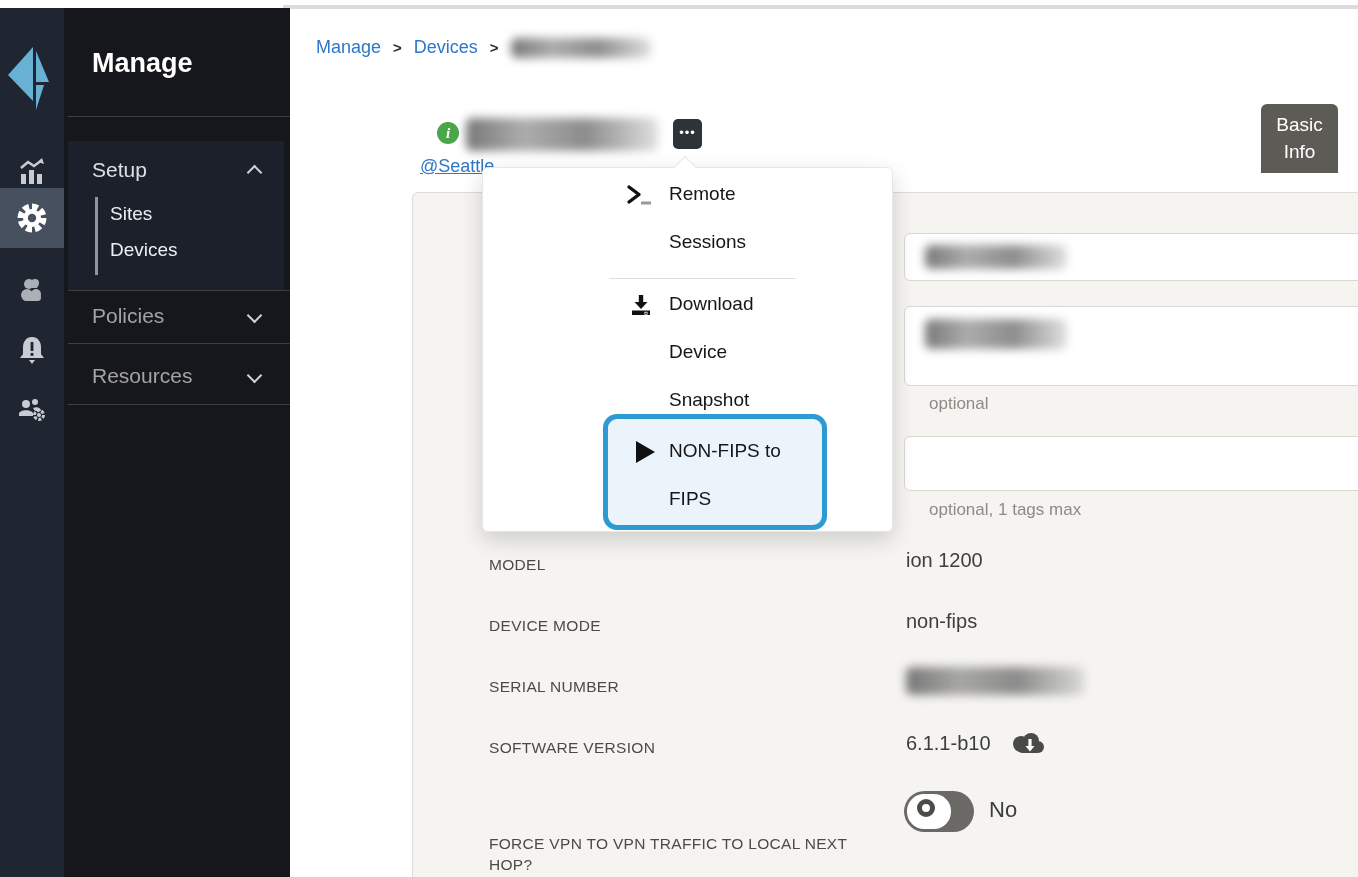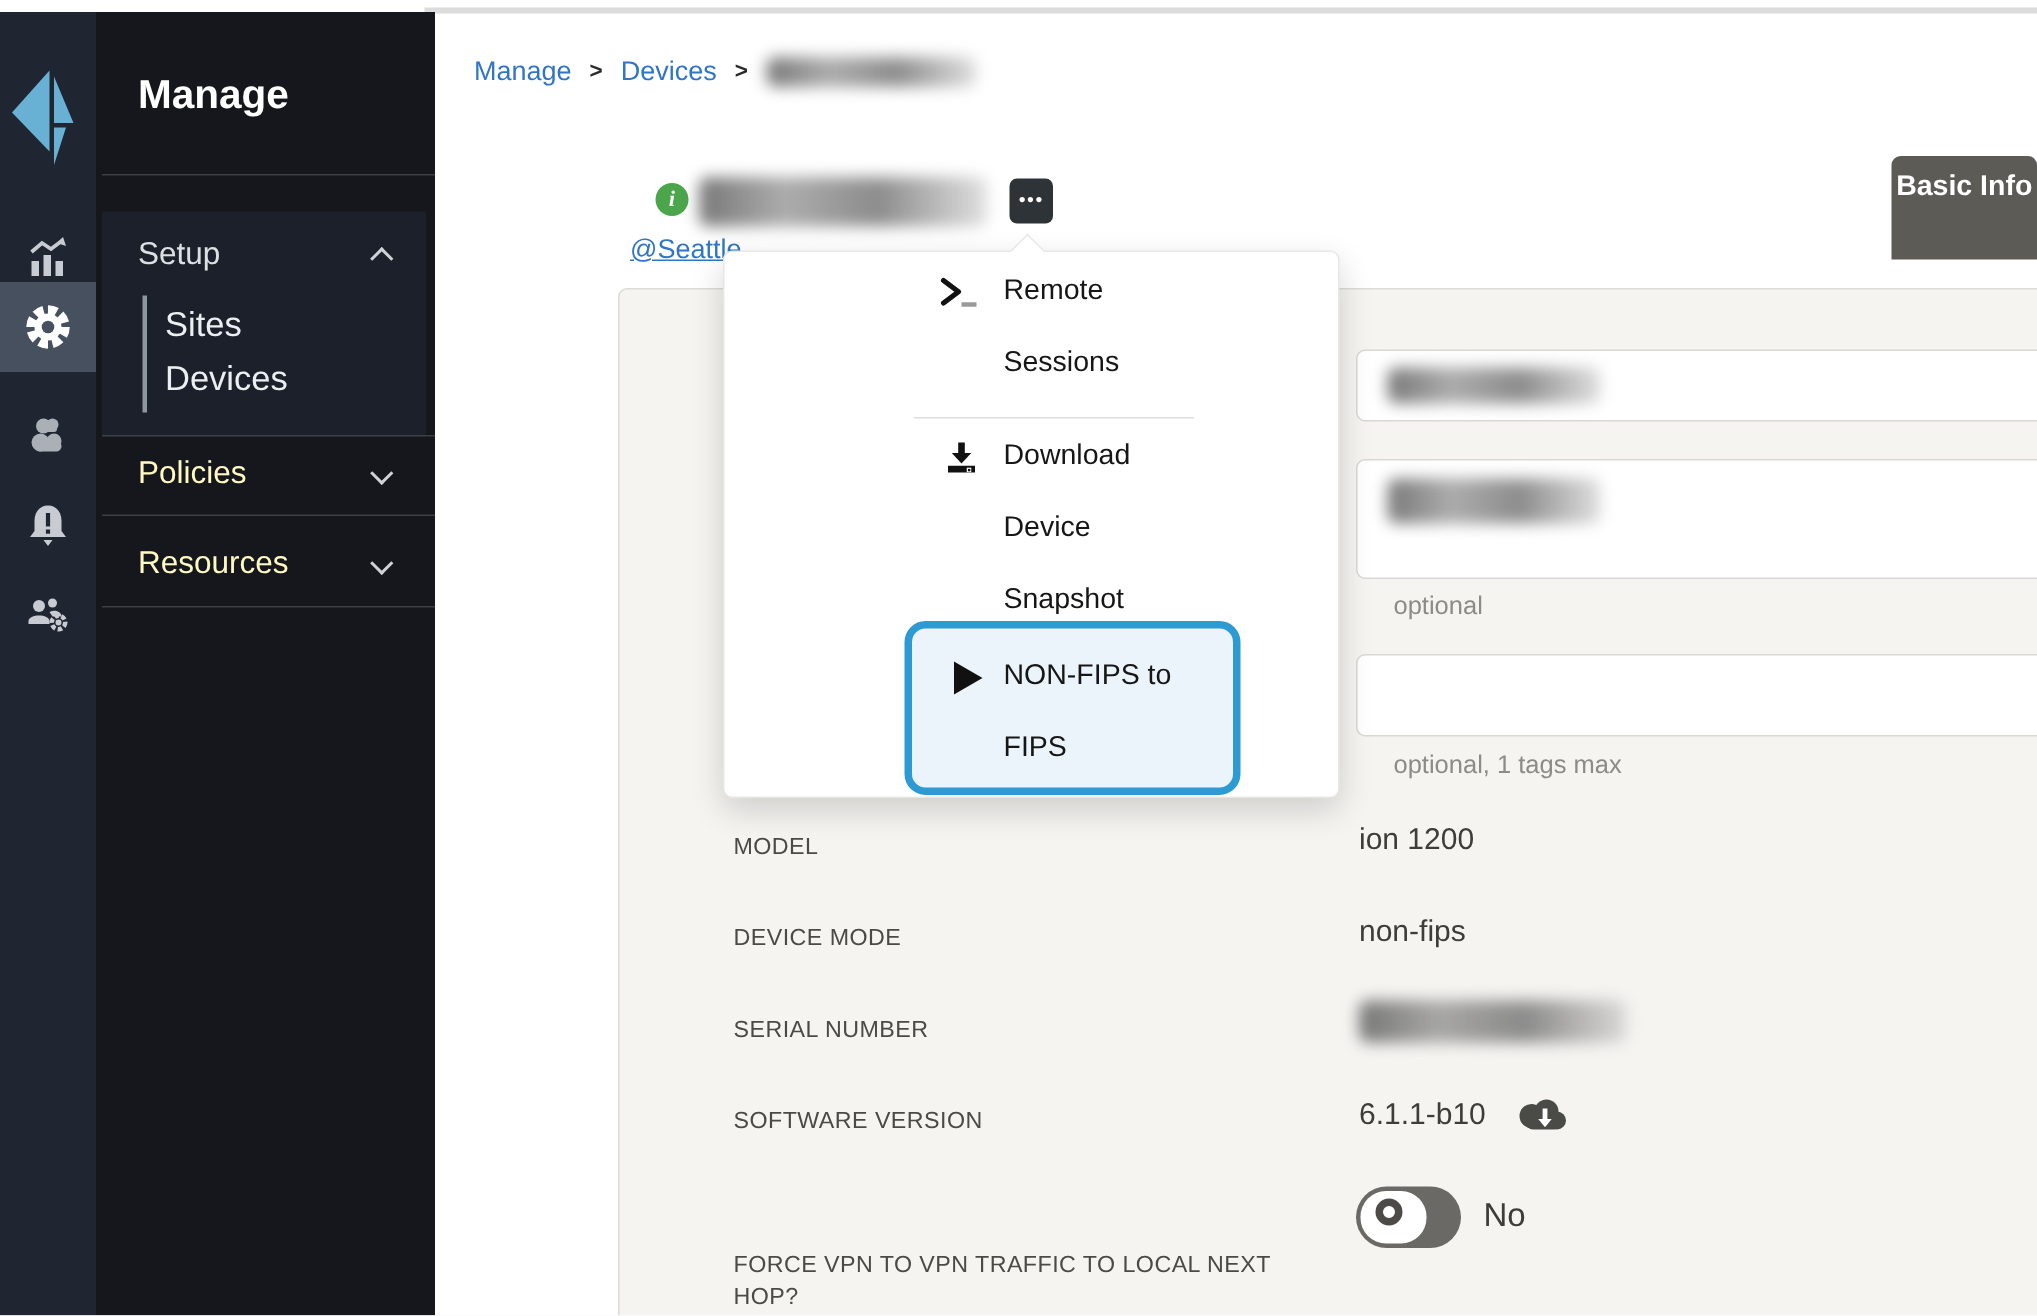--- a/index.html
+++ b/index.html
@@ -17,23 +17,23 @@
   .rail-item.active { background:#47505e; }
   .rail-item svg { display:block; }
 
   
   .side { position:absolute; left:64px; top:8px; width:226px; height:869px; background:#15171c; color:#fff; }
   .side-title { position:absolute; left:28px; top:40px; font-size:27px; font-weight:700; color:#ffffff; }
   .side-div { position:absolute; left:4px; width:222px; height:1px; background:#3c3f45; }
   .setup-block { position:absolute; left:4px; top:133px; width:216px; height:150px; background:#1b202a; }
   .setup-label { position:absolute; left:24px; top:17px; font-size:21px; color:#dde0e3; }
   .setup-bar { position:absolute; left:27px; top:56px; width:3px; height:78px; background:#8e96a1; }
-  .sub-item { position:absolute; left:42px; font-size:23px; color:#eceff1; cursor:pointer; }
+  .sub-item { position:absolute; left:42px; font-size:19px; color:#eceff1; cursor:pointer; }
   .section-row { position:absolute; left:4px; width:216px; height:52px; }
-  .section-label { position:absolute; left:24px; top:13px; font-size:21px; color:#fef9c3; }
+  .section-label { position:absolute; left:24px; top:13px; font-size:21px; color:#a3a3a3; }
   .chev { position:absolute; right:24px; width:11px; height:11px; }
   .chev::before { content:""; position:absolute; left:0; top:0; width:9px; height:9px;
                   border-right:2px solid #cfd3d8; border-bottom:2px solid #cfd3d8; }
   .chev.up::before { transform:rotate(-135deg); top:4px; }
   .chev.down::before { transform:rotate(45deg); top:-1px; }
 
   
   .crumbs { position:absolute; left:316px; top:37px; font-size:18px; display:flex; align-items:center; gap:12px; }
   .crumb-link { color:#2f76c6; cursor:pointer; }
   .crumb-sep { color:#2b2b2b; font-weight:700; font-size:15px; }
@@ -45,23 +45,23 @@
   
   .info-badge { position:absolute; left:437px; top:122px; width:22px; height:22px; border-radius:50%;
                 background:#4ba54b; color:#fff; font-family:"Liberation Serif",serif; font-weight:700; font-style:italic;
                 font-size:15px; text-align:center; line-height:22px; }
   .dev-name-blur { position:absolute; left:466px; top:118px; width:192px; height:33px; }
   .more-btn { position:absolute; left:673px; top:119px; width:29px; height:30px; background:#2e3338; border-radius:5px;
               color:#fff; text-align:center; line-height:28px; font-size:13px; letter-spacing:1px; cursor:pointer; }
   .site-link { position:absolute; left:420px; top:156px; font-size:18px; color:#2f76c6; text-decoration:underline; cursor:pointer;text-align:right; }
 
   
-  .tab { position:absolute; left:1261px; top:104px; width:97px; height:69px; background:#5d5b56;
+  .tab { position:absolute; left:1261px; top:104px; width:77px; height:69px; background:#5d5b56;
          border-radius:6px 6px 0 0; color:#fff; font-size:19px; line-height:27px; text-align:center;
-         padding-top:7px; cursor:pointer;font-weight:bold; }
+         padding-top:7px; cursor:pointer; }
 
   
   .panel { position:absolute; left:412px; top:192px; width:990px; height:720px; background:#f5f4f1;
            border:1px solid #dcdbd7; border-radius:6px; }
   .field { position:absolute; left:491px; width:500px; background:#ffffff; border:1px solid #d9d8d3; border-radius:6px; }
   .hint { position:absolute; left:516px; font-size:17px; color:#8c8b86; }
   .dlabel { position:absolute; left:76px; width:380px; font-size:15.5px; letter-spacing:.3px; color:#4b4b46; line-height:21px; }
   .dvalue { position:absolute; left:493px; font-size:20px; color:#3d3d39; }
   .serial-blur { position:absolute; left:493px; top:474px; width:178px; height:28px; }
   .cloud-dl { position:absolute; left:596px; top:538px; }

